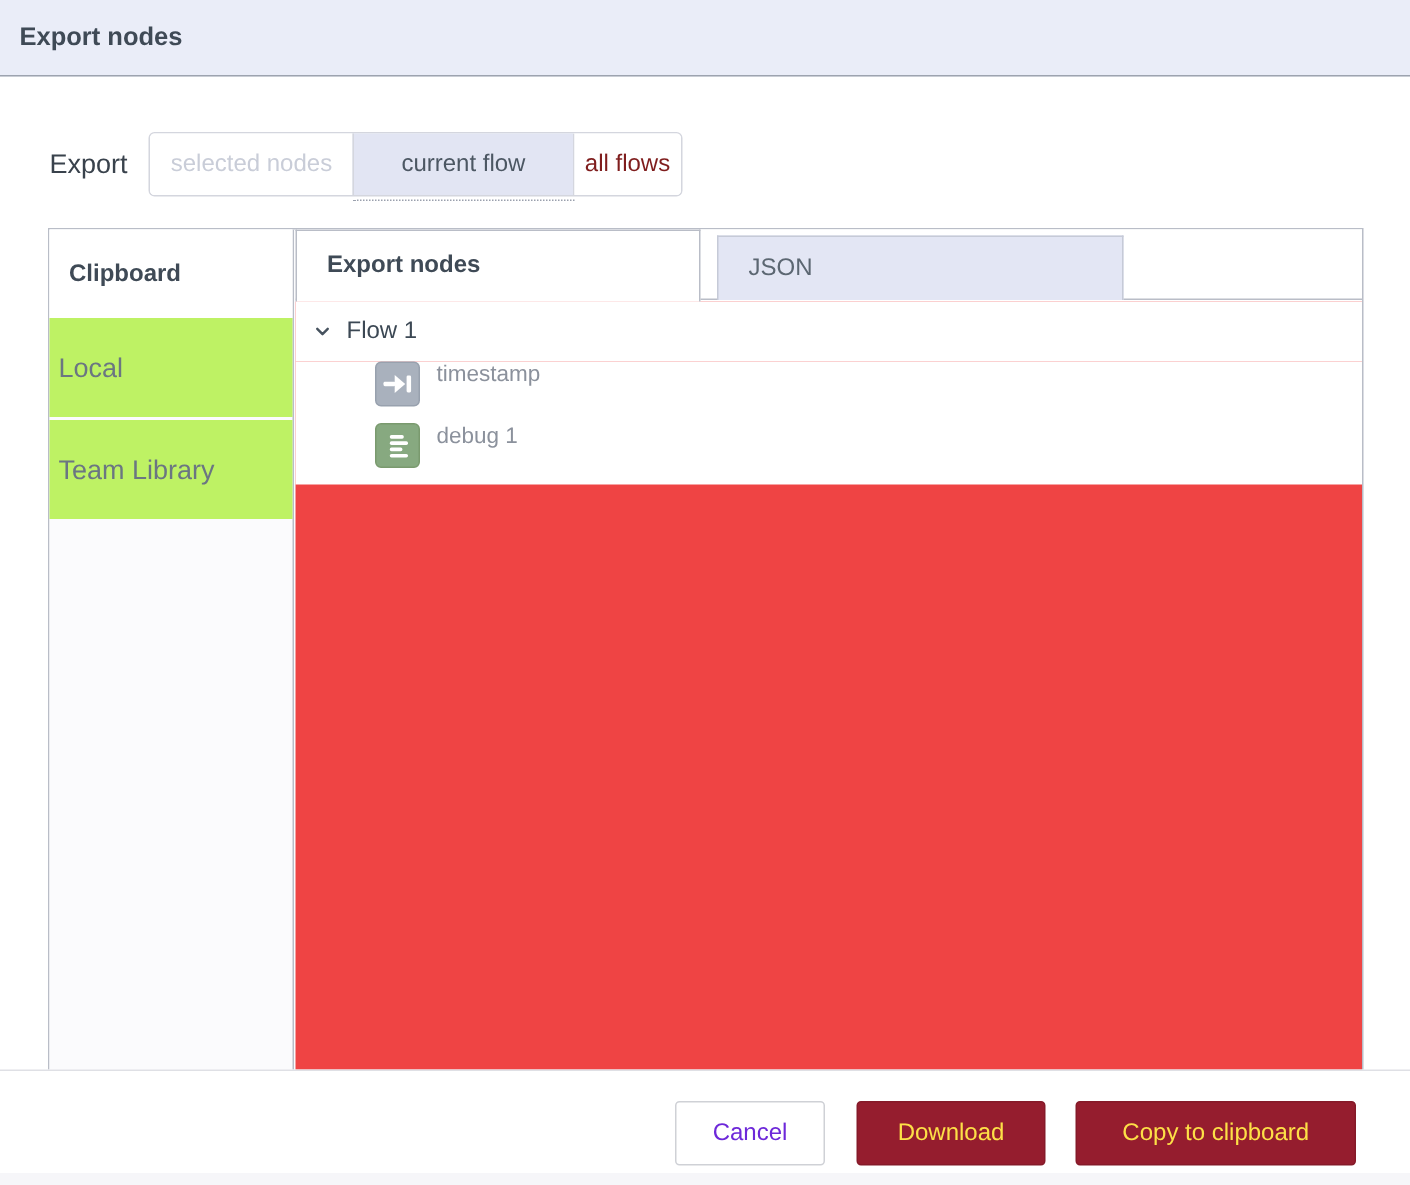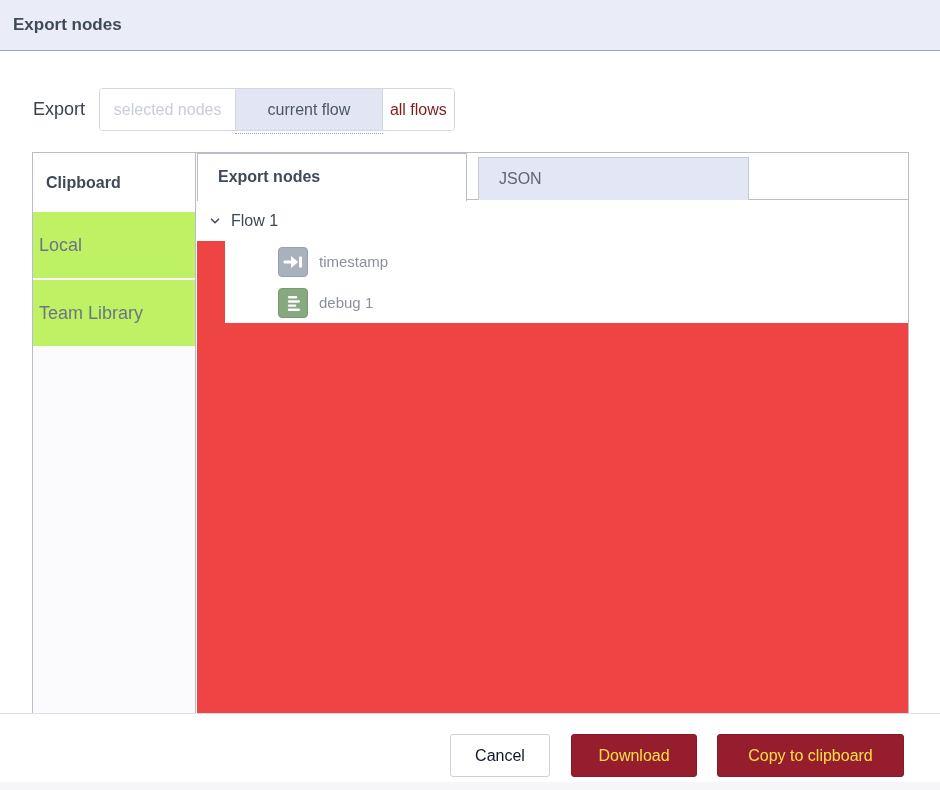--- a/index.html
+++ b/index.html
@@ -77,41 +77,41 @@
   }
   
   .tree { position:absolute; left:0; right:0; top:48px; bottom:0; background:#ef4444; }
   .flow-row {
     height:40px; background:#fff; display:flex; align-items:center;
     padding-left:11px; cursor:pointer;
   }
   .flow-row .chev { width:14px; height:14px; margin-right:9px; display:inline-flex; cursor:pointer; }
   .flow-row .flabel { font-size:16px; color:#3c4854; }
   .node-row {
-    height:41px; background:#fff; display:flex; align-items:center;
-    padding-left:53px; cursor:pointer;margin-left:28px;
+    height:41px; background:#fff; display:flex; 
+    padding-left:53px; cursor:pointer;
   }
   .node-icon {
     width:30px; height:30px; border-radius:4px; margin-right:11px;
     display:inline-flex; align-items:center; justify-content:center;
   }
   .node-icon.inject { background:#a9b1bd; border:1px solid #98a1ae; }
   .node-icon.debug  { background:#87a980; border:1px solid #7a9a6e; }
   .node-row .nlabel { font-size:15px; color:#8b919c; }
 
   
   .footer {
     position:absolute; left:0; top:713px; width:940px; height:69px;
     border-top:1px solid #dfe0e5; background:#fff;
   }
   .btn {
     position:absolute; top:20px; height:43px; border-radius:3px;
     font-family:"Liberation Sans", sans-serif; font-size:16px; cursor:pointer;
   }
-  .btn.cancel { left:450px; width:100px; background:#fff; border:1px solid #cfd1d6; color:#0f172a; }
+  .btn.cancel { left:450px; width:100px; background:#fff; border:1px solid #cfd1d6; color:#6d28d9; }
   .btn.primary { background:#951d2e; border:1px solid #851a29; color:#fde047; }
   .btn.download { left:571px; width:126px; }
   .btn.copy { left:717px; width:187px; }
 
   .bottom-strip {
     position:absolute; left:0; top:782px; width:940px; height:8px; background:#f6f6f9;
   }
 </style>
 </head>
 <body>

